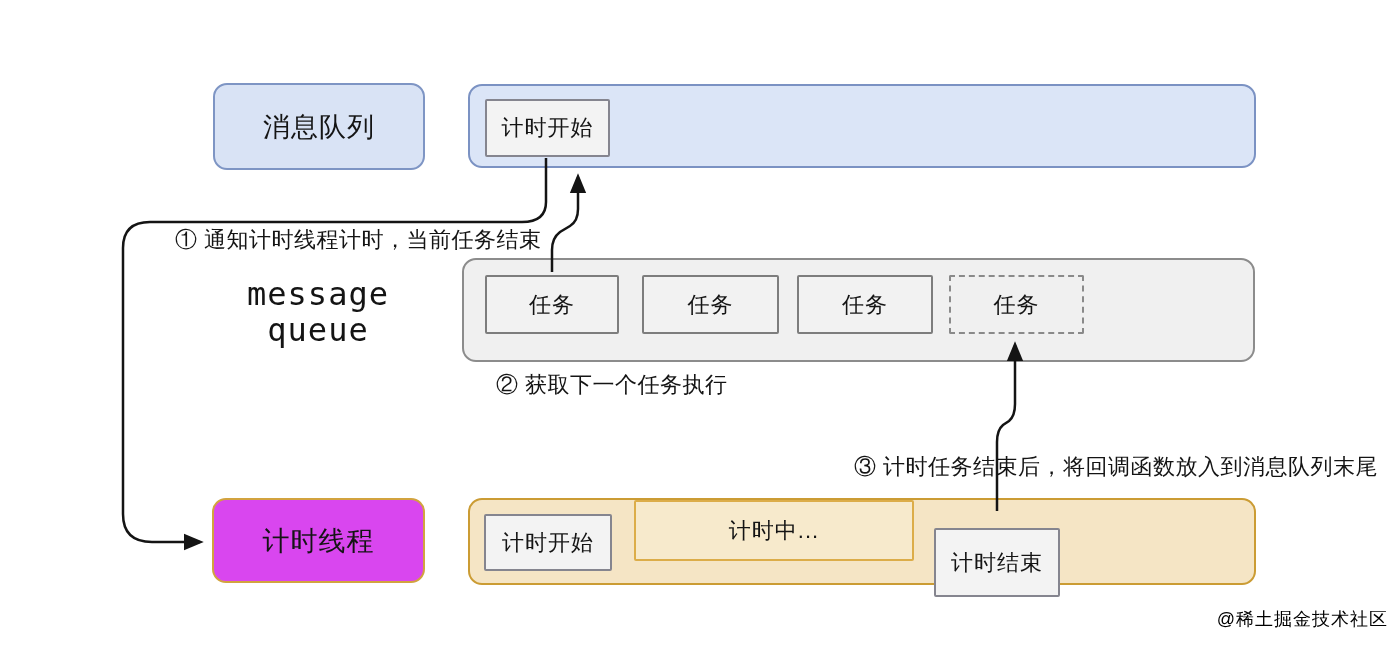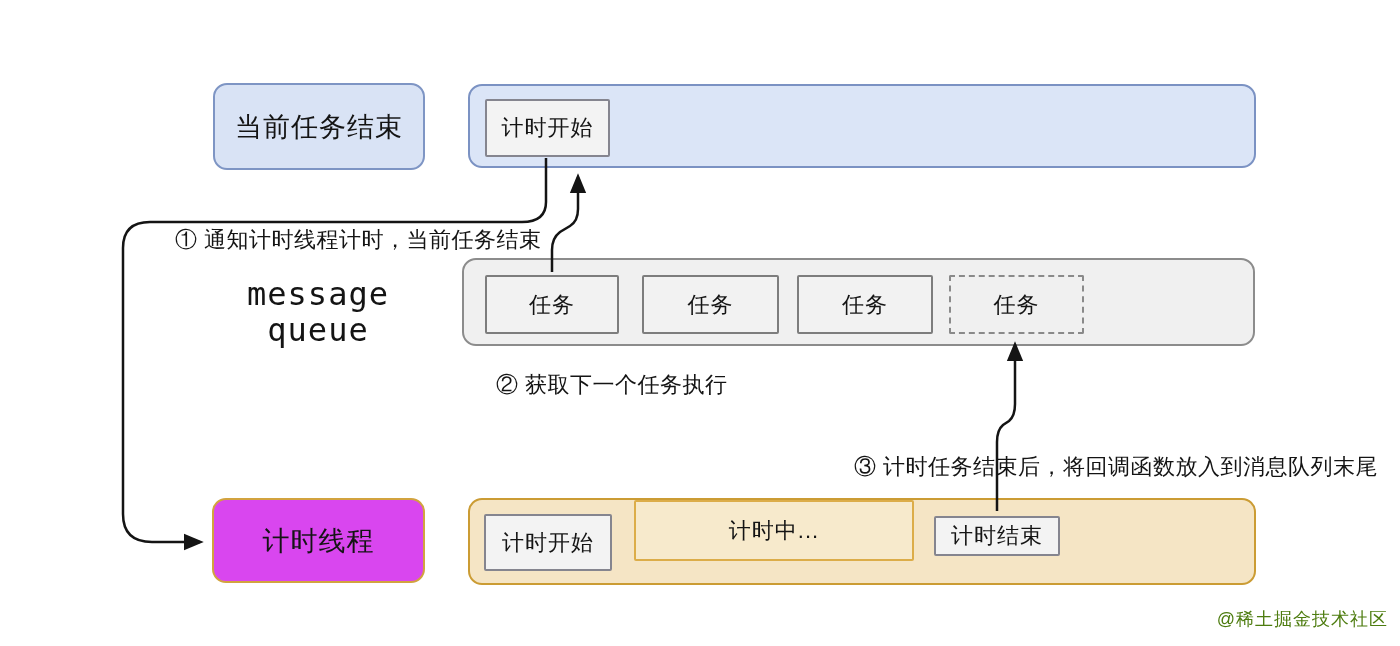--- a/index.html
+++ b/index.html
@@ -8,62 +8,62 @@
 
   
   .label-box{position:absolute;display:flex;align-items:center;justify-content:center;
     font-size:27px;font-weight:500;letter-spacing:1px;border-radius:14px;box-sizing:border-box;}
   .render-label{left:213px;top:83px;width:212px;height:87px;background:#d9e3f5;border:2px solid #7e95c4;}
   .timer-label{left:212px;top:498px;width:213px;height:85px;background:#d946ef;border:2px solid #d2a33f;}
 
   
   .bar{position:absolute;border-radius:14px;box-sizing:border-box;}
   .main-bar{left:468px;top:84px;width:788px;height:84px;background:#dbe5f7;border:2px solid #7b92c3;}
-  .queue-bar{left:462px;top:258px;width:793px;height:88px;background:#f0f0f0;border:2px solid #8c8c8c;}
+  .queue-bar{left:462px;top:258px;width:793px;height:104px;background:#f0f0f0;border:2px solid #8c8c8c;}
   .timer-bar{left:468px;top:498px;width:788px;height:87px;background:#f5e5c5;border:2px solid #cb9c34;}
 
   
   .chip{position:absolute;display:flex;align-items:center;justify-content:center;
     font-size:22px;border-radius:2px;box-sizing:border-box;letter-spacing:1px;}
   .chip.gray{background:#f3f3f3;border:2px solid #85858f;}
   .chip.taskbox{background:#f2f2f2;border:2px solid #7d7d7d;}
   .chip.task-dashed{background:transparent;border:2px dashed #8a8a8a;}
   .chip.orange{background:#f7eacc;border:2px solid #dcad49;}
 
   .main-start{left:15px;top:13px;width:125px;height:58px;}
   .task-1{left:21px;top:15px;width:134px;height:59px;}
   .task-2{left:178px;top:15px;width:137px;height:59px;}
   .task-3{left:333px;top:15px;width:136px;height:59px;}
   .task-4{left:485px;top:15px;width:135px;height:59px;}
   .timer-start{left:14px;top:14px;width:128px;height:57px;}
   .timer-running{left:164px;top:0;width:280px;height:61px;}
-  .timer-end{left:464px;top:16px;width:126px;height:40px;}
+  .timer-end{left:464px;top:28px;width:126px;height:69px;}
 
   
   .queue-label{position:absolute;left:200px;top:276px;width:236px;text-align:center;line-height:36px;}
   .queue-label .cn{font-size:27px;font-weight:500;letter-spacing:2px;}
   .queue-label .en{font-size:32px;font-family:"DejaVu Sans Mono",monospace;letter-spacing:1px;}
 
   
   .note{position:absolute;font-size:22px;white-space:nowrap;letter-spacing:0.5px;margin-left:38px;}
   .note-1{left:137px;top:225px;}
   .note-2{left:458px;top:370px;text-align:right;}
   .note-3{left:816px;top:452px;}
 
-  .watermark{position:absolute;right:12px;top:607px;font-size:18px;color:#4d7c0f;letter-spacing:1px;}
+  .watermark{position:absolute;right:12px;top:607px;font-size:18px;color:#000000;letter-spacing:1px;}
 
   .arrows{position:absolute;left:0;top:0;width:1400px;height:646px;pointer-events:none;}
 </style>
 </head>
 <body>
 
 <div class="canvas">
 
   <div class="label-box render-label">
-    <span>当前任务结束</span>
+    <span>消息队列</span>
   </div>
   <div class="bar main-bar">
     <div class="chip gray main-start">
       <span>计时开始</span>
     </div>
   </div>
 
   <div class="note note-1">① 通知计时线程计时，当前任务结束</div>
 
   <div class="queue-label">

